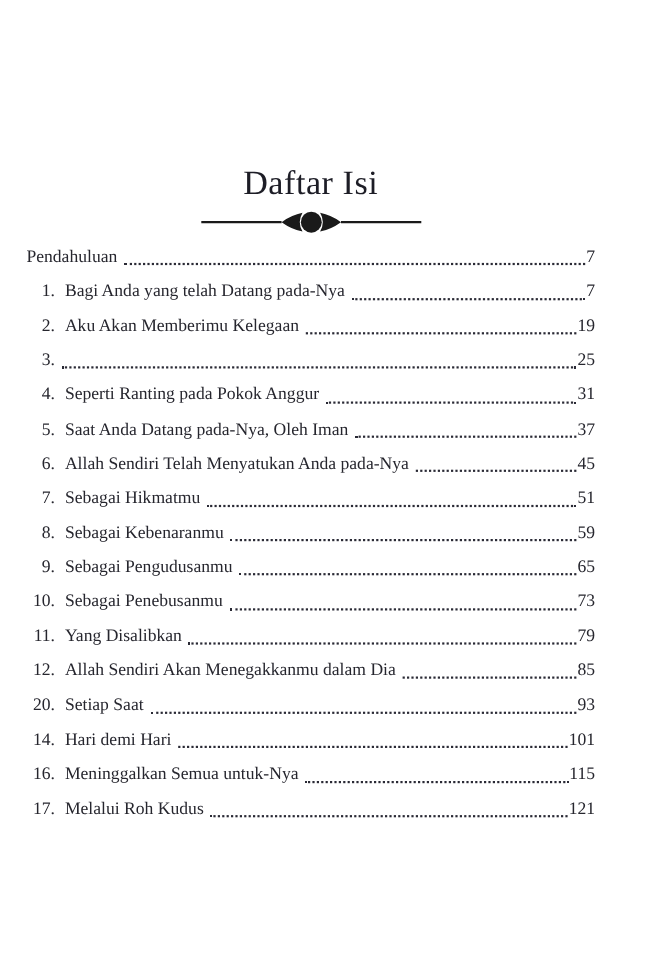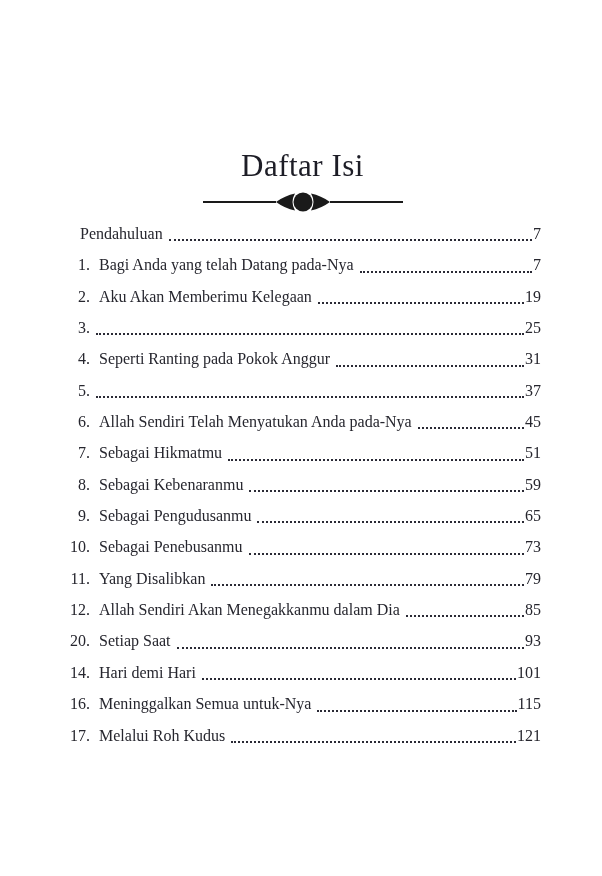--- a/index.html
+++ b/index.html
@@ -1,34 +1,34 @@
 <!DOCTYPE html>
 <html><head>
 <meta charset="utf-8">
 <style>
   html,body{margin:0;padding:0;background:#ffffff;}
   .page{
     width:602px;height:876px;box-sizing:border-box;position:relative;
     background:#ffffff;color:#26262e;
     font-family:"Liberation Serif", serif;
-    padding:149px 61px 0 64px;overflow:hidden;
+    padding:149px 61px 0 24px;overflow:hidden;
   }
   .title{
     margin:0;text-align:center;font-size:31px;line-height:33px;
     font-weight:400;letter-spacing:0.5px;color:#1d1d26;
   }
   .divider{display:flex;justify-content:center;margin-top:7px;}
   .toc{margin-top:3px;}
   .row{
     display:flex;align-items:baseline;height:31.35px;line-height:31.35px;
     font-size:16px;white-space:nowrap;
   }
   .num{flex:none;width:26px;text-align:right;}
   .label{flex:none;margin-left:9px;}
-  .row.no-num .label{margin-left:16px;}
+  .row.no-num .label{margin-left:0;}
   .leader{
     flex:1 1 auto;min-width:12px;align-self:flex-end;
     border-bottom:2px dotted #2a2a35;margin:0 1px 8px 6px;
   }
   .pg{flex:none;text-align:right;}
 </style>
 </head>
 <body>
 
 <div class="page">
@@ -76,20 +76,21 @@
 
       <div class="row">
         <span class="num">4.</span>
         <span class="label">Seperti Ranting pada Pokok Anggur</span>
         <span class="leader"></span>
         <span class="pg">31</span>
       </div>
 
       <div class="row">
         <span class="num">5.</span>
+        <span class="label">Saat Anda Datang pada-Nya, Oleh Iman</span>
         <span class="leader"></span>
         <span class="pg">37</span>
       </div>
 
       <div class="row">
         <span class="num">6.</span>
         <span class="label">Allah Sendiri Telah Menyatukan Anda pada-Nya</span>
         <span class="leader"></span>
         <span class="pg">45</span>
       </div>

